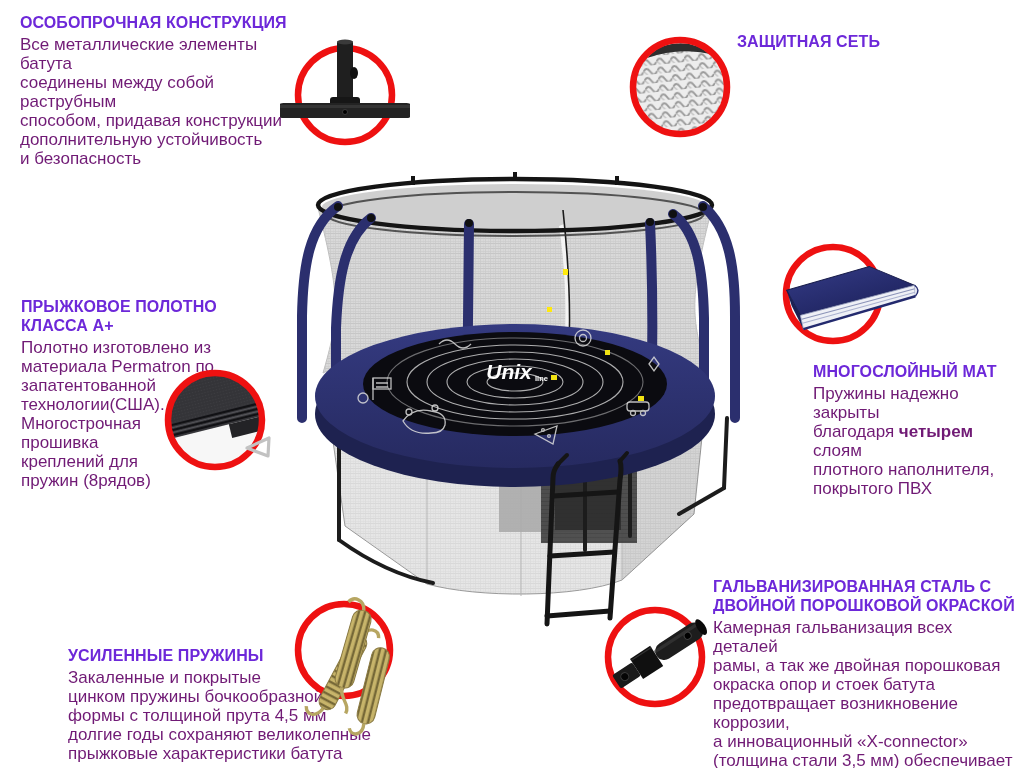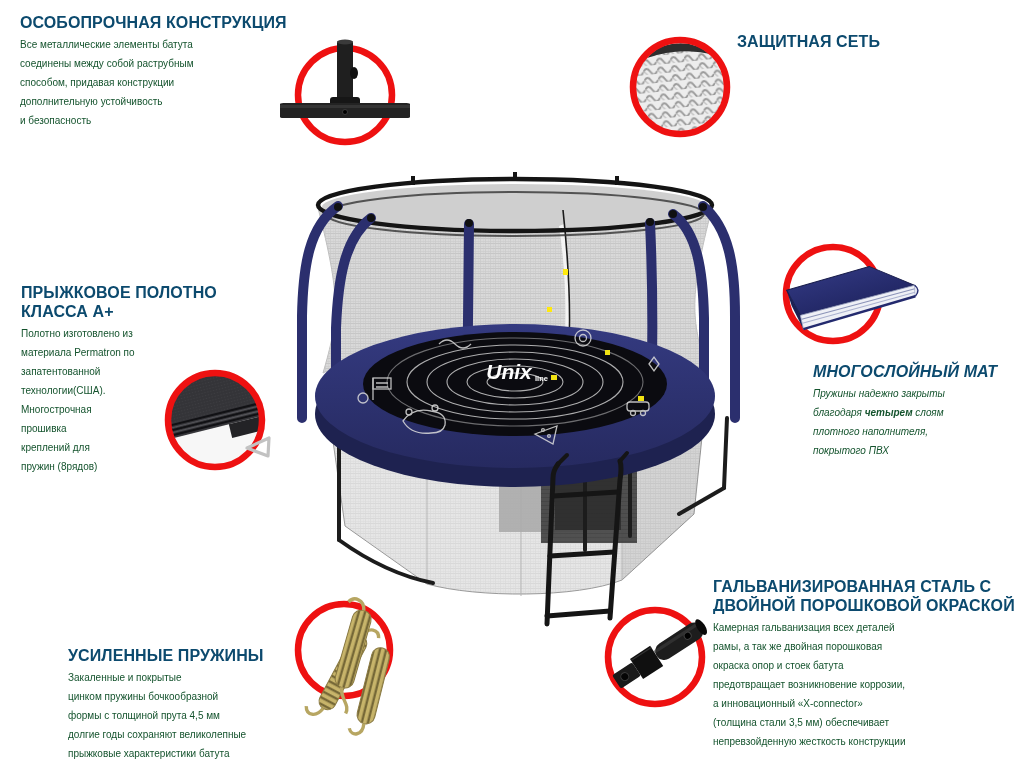--- a/index.html
+++ b/index.html
@@ -1,22 +1,22 @@
 <!DOCTYPE html>
 <html><head>
 <meta charset="utf-8">
 <style>
   html,body{margin:0;padding:0;}
   body{width:1024px;height:768px;position:relative;background:#ffffff;overflow:hidden;
        font-family:"Liberation Sans", sans-serif;color:#1c1c1c;}
   .stage{position:absolute;inset:0;}
   .feature{position:absolute;}
-  .feature h3{margin:0 0 3px 0;font-size:16px;line-height:19px;font-weight:bold;color:#0c4a6e;
+  .feature h3{margin:0 0 3px 0;font-size:16px;line-height:19px;font-weight:bold;color:#6d28d9;
               white-space:pre-line;letter-spacing:.1px;}
-  .feature p{margin:0;font-size:10px;line-height:19px;white-space:pre-line;color:#14532d;}
+  .feature p{margin:0;font-size:17px;line-height:19px;white-space:pre-line;color:#701a75;}
   .feature p b{font-weight:bold;text-align:right;}
   .badge{position:absolute;}
   svg{display:block;}
 </style>
 </head>
 <body>
 
 <div class="stage">
 
   <div class="feature" style="left:20px;top:13px;width:290px;">
@@ -25,34 +25,34 @@
 соединены между собой раструбным
 способом, придавая конструкции
 дополнительную устойчивость
 и безопасность</p>
   </div>
 
   <div class="feature" style="left:737px;top:32px;width:286px;">
     <h3>ЗАЩИТНАЯ СЕТЬ</h3>
   </div>
 
-  <div class="feature" style="left:21px;top:283px;width:240px;">
+  <div class="feature" style="left:21px;top:297px;width:240px;">
     <h3>ПРЫЖКОВОЕ ПОЛОТНО
 КЛАССА А+</h3>
     <p>Полотно изготовлено из
 материала Permatron по
 запатентованной
 технологии(США).
 Многострочная
 прошивка
 креплений для
 пружин (8рядов)</p>
   </div>
 
-  <div class="feature" style="left:813px;top:362px;width:210px;font-style:italic;">
+  <div class="feature" style="left:813px;top:362px;width:210px;">
     <h3>МНОГОСЛОЙНЫЙ МАТ</h3>
     <p><span>Пружины надежно закрыты
 благодаря </span><b>четырем</b><span> слоям
 плотного наполнителя,
 покрытого ПВХ</span></p>
   </div>
 
   <div class="feature" style="left:68px;top:646px;width:330px;">
     <h3>УСИЛЕННЫЕ ПРУЖИНЫ</h3>
     <p>Закаленные и покрытые

